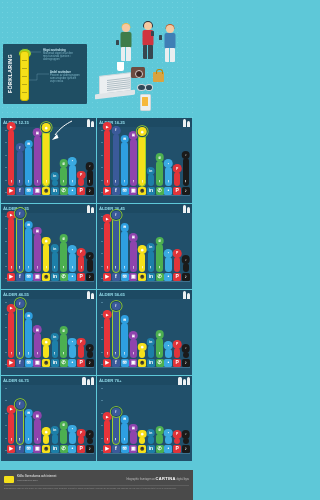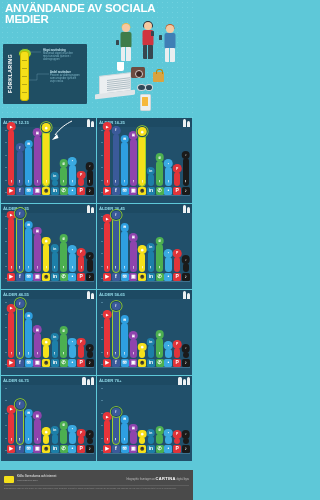--- a/index.html
+++ b/index.html
@@ -134,21 +134,20 @@
 </style>
 </head>
 <body>
 
 <div class="page">
 
   <div class="header">
     <div class="dots"></div>
 
     <div class="title">
-      <span>ANVÄNDANDE AV SOCIALA MEDIER</span>
     </div>
 
     <div class="illus">
       <div class="person" style="left:24px;top:2px;">
         <div class="p-hair" style="background:#e6b84f;"></div>
         <div class="p-head"></div>
         <div class="p-body" style="background:#3f7d4a;"></div>
         <div class="p-legs"></div>
         <div class="p-phone" style="left:-1px;top:16px;"></div>
       </div>

